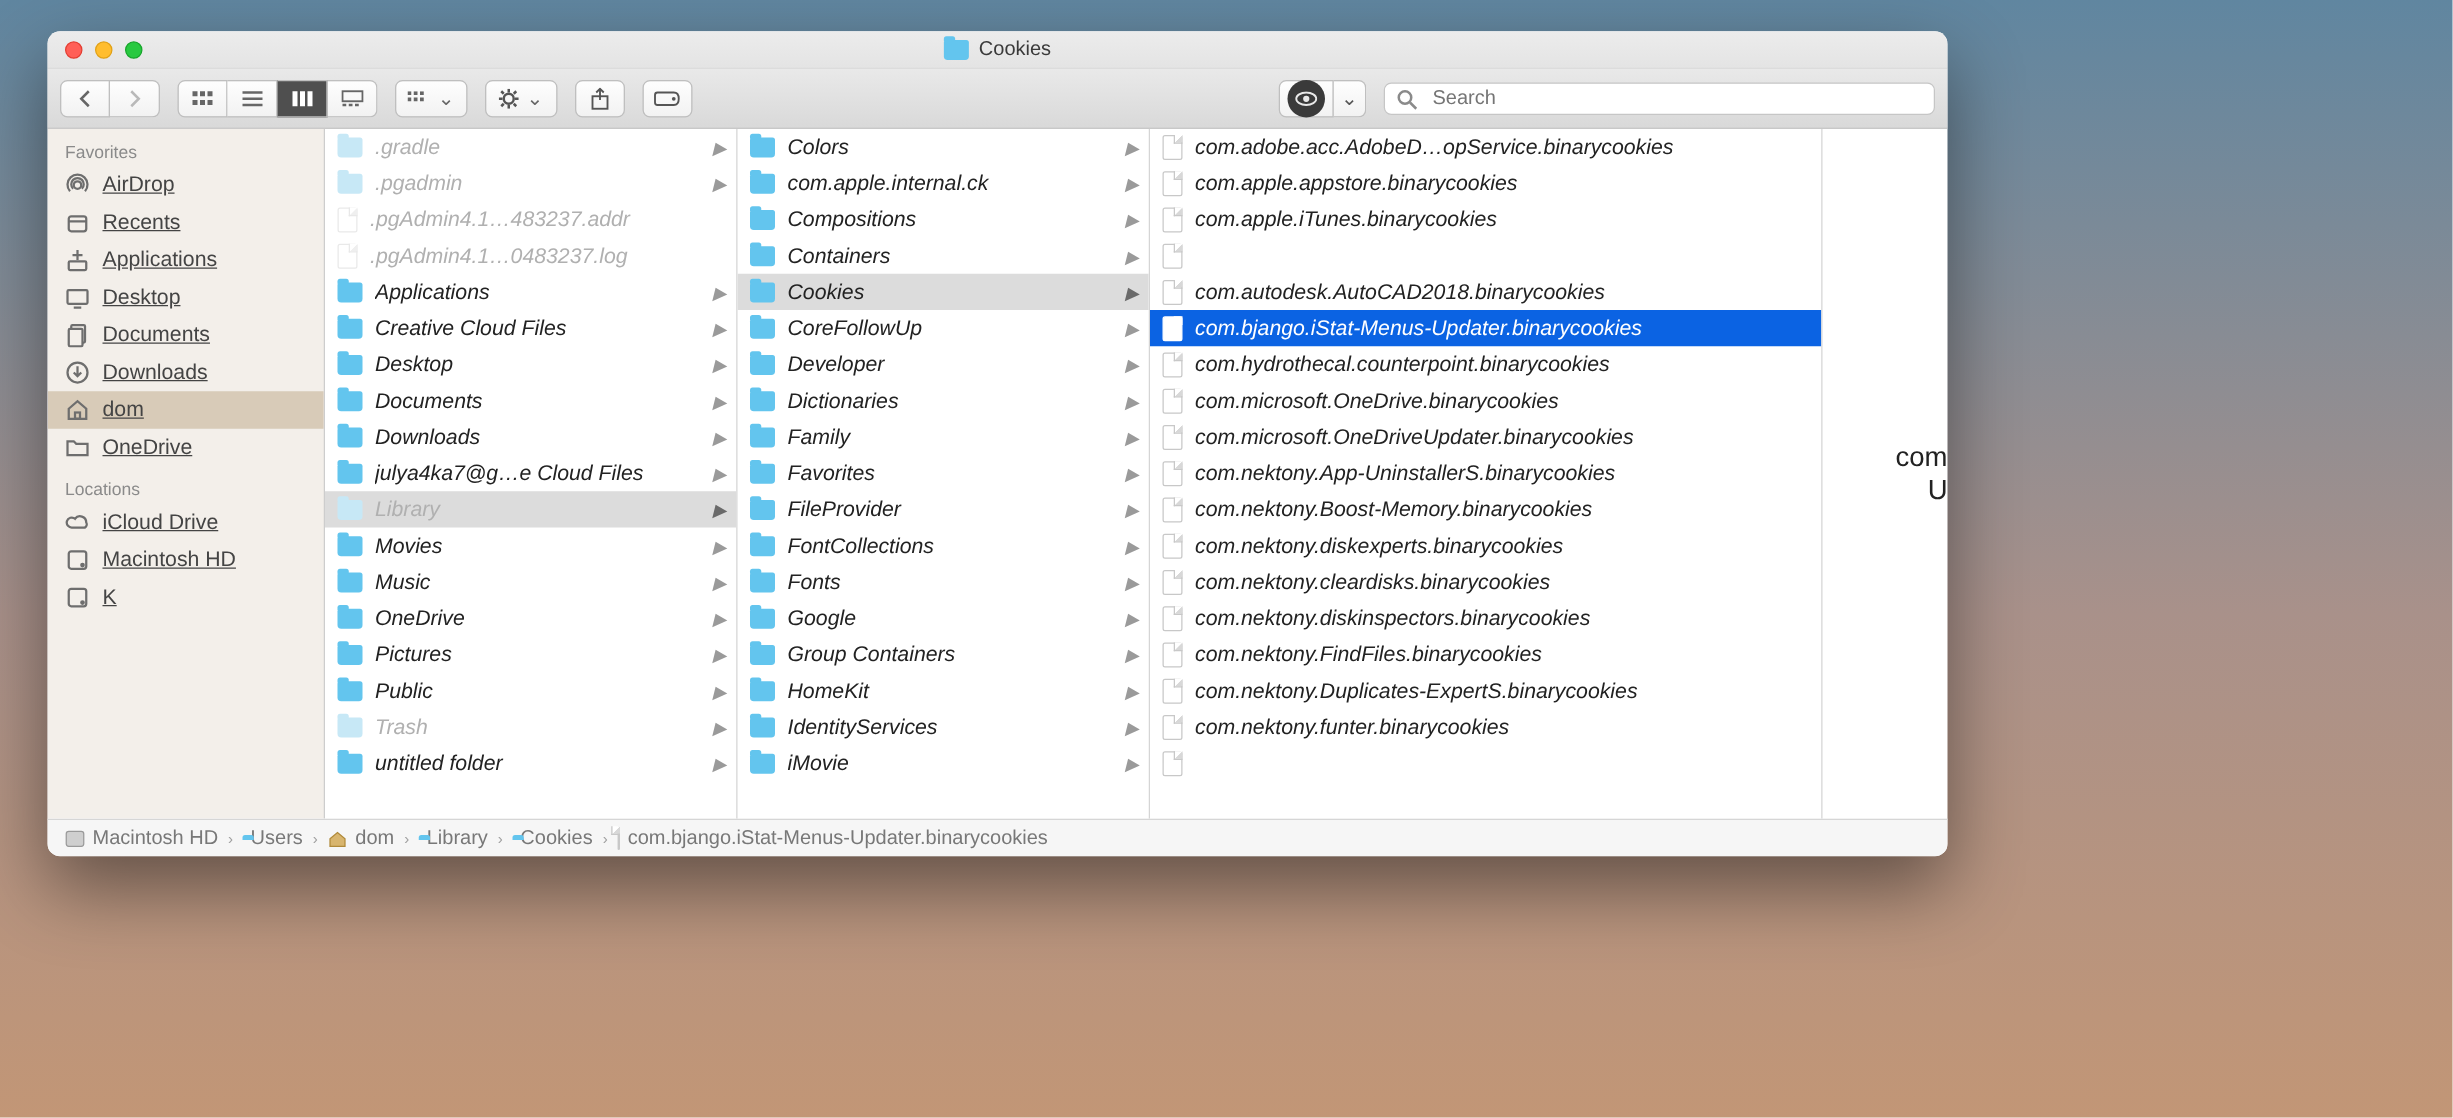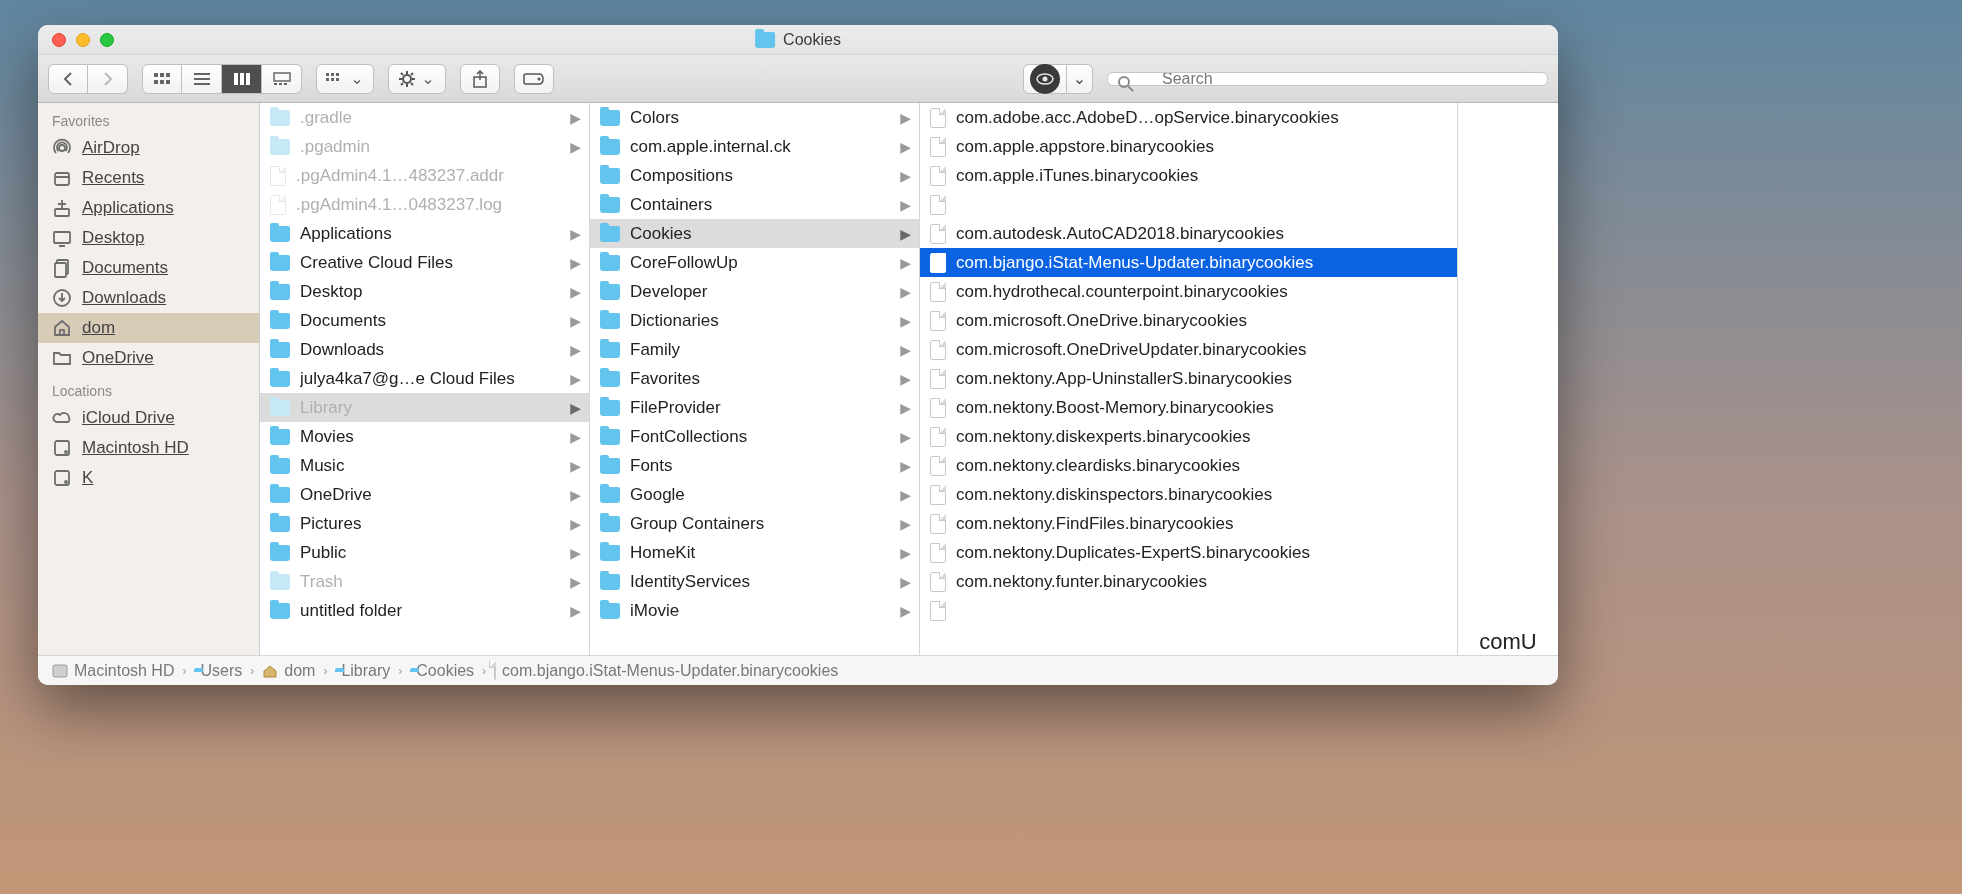--- a/index.html
+++ b/index.html
@@ -18,35 +18,35 @@
   .wintitle { position: absolute; left: 50%; transform: translateX(-50%); display: flex; align-items: center; gap: 8px; font-size: 16px; color: #3a3a3a; }
   .toolbar { height: 48px; background: linear-gradient(#e9e9e9,#d9d9d9); border-bottom: 1px solid #b7b7b7; display:flex; align-items:center; padding: 0 10px; gap: 14px; }
   .btn-group { display: flex; }
   .tb-btn { background: linear-gradient(#fefefe,#f2f2f2); border:1px solid #bfbfbf; height:30px; min-width:40px; display:flex; align-items:center; justify-content:center; color:#555; font-size:16px; }
   .tb-btn:first-child { border-top-left-radius:6px; border-bottom-left-radius:6px; }
   .tb-btn:last-child { border-top-right-radius:6px; border-bottom-right-radius:6px; }
   .tb-btn + .tb-btn { border-left: none; }
   .tb-btn.active { background: #4f4f4f; color: #fff; }
   .tb-btn.single { border-radius:6px; }
   .search { flex: 1; max-width: 520px; margin-left:auto; position:relative; }
-  .search input { width:100%; height:14px; border-radius:6px; border:1px solid #c6c6c6; padding-left:54px; font-size:16px; background:#fff; color:#777; }
+  .search input { width:100%; height:26px; border-radius:6px; border:1px solid #c6c6c6; padding-left:38px; font-size:16px; background:#fff; color:#777; }
   .search .sicon { position:absolute; left:10px; top:5px; color:#888; }
   .body { flex:1; display:flex; overflow:hidden; }
   .sidebar { width: 222px; background: #f3efea; border-right:1px solid #cdcdcd; overflow-y:auto; font-size:17px; color:#444; }
   .sb-head { font-size:14px; color:#8a8a8a; padding: 10px 14px 4px; font-weight:500; }
   .sb-item { display:flex; align-items:center; gap:10px; padding:5px 14px; cursor:default;text-decoration:underline; }
   .sb-item.sel { background:#d8cbb8; }
   .sb-icon { width:20px; height:20px; display:flex; align-items:center; justify-content:center; color:#6e6e6e; }
   .columns { flex:1; display:flex; overflow:hidden; position:relative; }
   .col { border-right:1px solid #d5d5d5; overflow-y:auto; font-size:17px; color:#222; }
   .col.c1 { width:330px; }
   .col.c2 { width:330px; }
   .col.c3 { flex:1; min-width:525px; }
-  .col.c4 { width:100px; overflow:hidden; border-right:none; display:flex; flex-direction:row; align-items:flex-end; justify-content:center; color:#222; font-size:22px; }
-  .row { display:flex; align-items:center; height:29px; padding:0 10px; gap:10px; position:relative; }
+  .col.c4 { width:100px; overflow:hidden; border-right:none; display:flex; flex-direction:column; align-items:flex-end; justify-content:center; color:#222; font-size:22px; }
+  .row { display:flex; align-items:center; height:29px; padding:0 10px; gap:10px; position:relative;font-style:italic; }
   .row .chev { position:absolute; right:8px; color:#9a9a9a; font-size:14px; }
   .row.sel { background:#dcdcdc; }
   .row.sel .chev{ color:#6a6a6a; }
   .row.hi { background:#0b63e3; color:#fff; }
   .row.hi .file-ic{ filter:brightness(4);}
   .row .name { white-space:nowrap; overflow:hidden; text-overflow:ellipsis; flex:1; }
   .row.dim { color:#b0b0b0; }
   .folder-ic { width:20px; height:16px; background:#63c5ee; border-radius:2px 2px 3px 3px; position:relative; flex-shrink:0; }
   .folder-ic:before { content:""; position:absolute; top:-3px; left:0; width:9px; height:4px; background:#63c5ee; border-radius:2px 2px 0 0;}
   .folder-ic.dim { background:#c7e8f6; }

